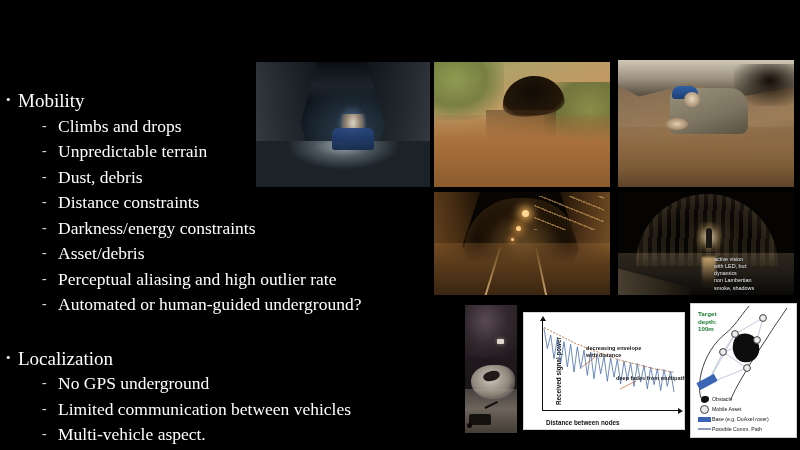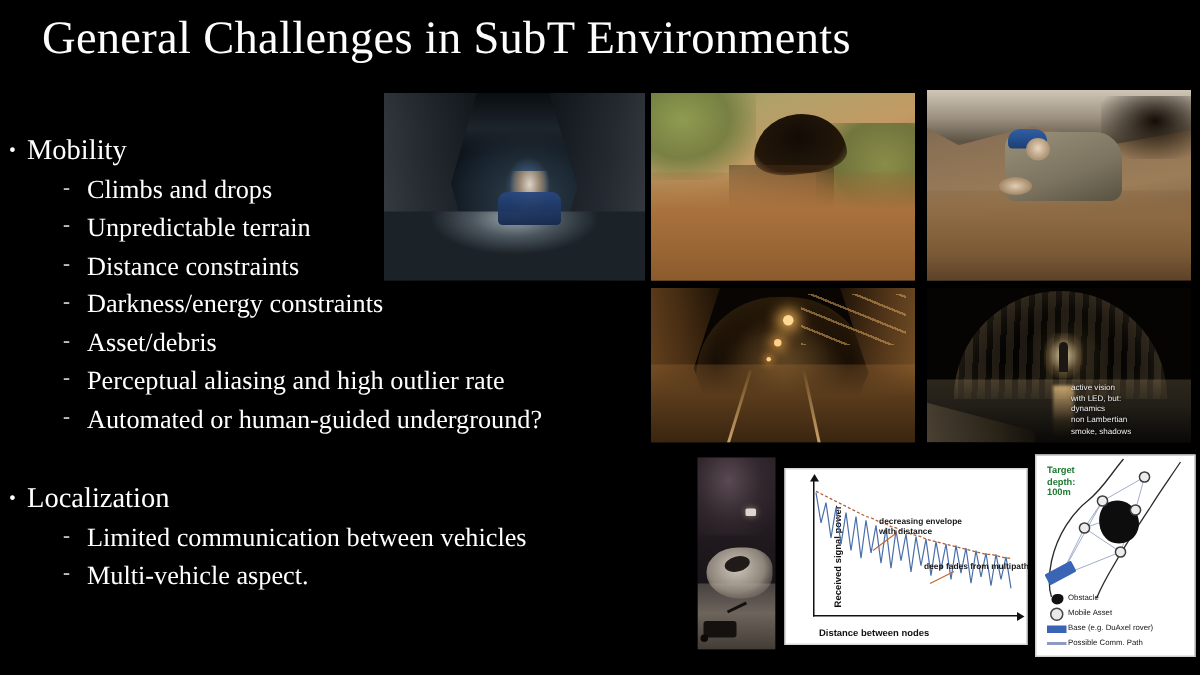--- a/index.html
+++ b/index.html
@@ -189,32 +189,33 @@
   .sym-obst{width:8px;height:7px;background:#111;border-radius:48% 40% 55% 45%;}
   .sym-node{width:7px;height:7px;border-radius:50%;background:#e9e9e9;border:1.1px solid #444;}
   .sym-base{width:13px;height:5px;background:#3a64b4;}
   .sym-path{width:13px;height:1.2px;background:#8c9bbf;}
 </style>
 </head>
 <body>
 
 <div class="slide">
 
-  <div class="title">General Challenges in SubT Environments</div>
 
   <div class="bullets">
     <div class="lvl1">Mobility</div>
     <div class="lvl2">Climbs and drops</div>
     <div class="lvl2">Unpredictable terrain</div>
+    <div class="lvl2">Dust, debris</div>
     <div class="lvl2">Distance constraints</div>
     <div class="lvl2">Darkness/energy constraints</div>
     <div class="lvl2">Asset/debris</div>
     <div class="lvl2">Perceptual aliasing and high outlier rate</div>
     <div class="lvl2">Automated or human-guided underground?</div>
     <div class="lvl1">Localization</div>
+    <div class="lvl2">No GPS underground</div>
     <div class="lvl2">Limited communication between vehicles</div>
     <div class="lvl2">Multi-vehicle aspect.</div>
   </div>
 
   <div class="ph" id="photo-crawl-tunnel">
     <div class="ceil"></div>
     <div class="rockL"></div>
     <div class="rockR"></div>
     <div class="flr"></div>
     <div class="person"></div>

